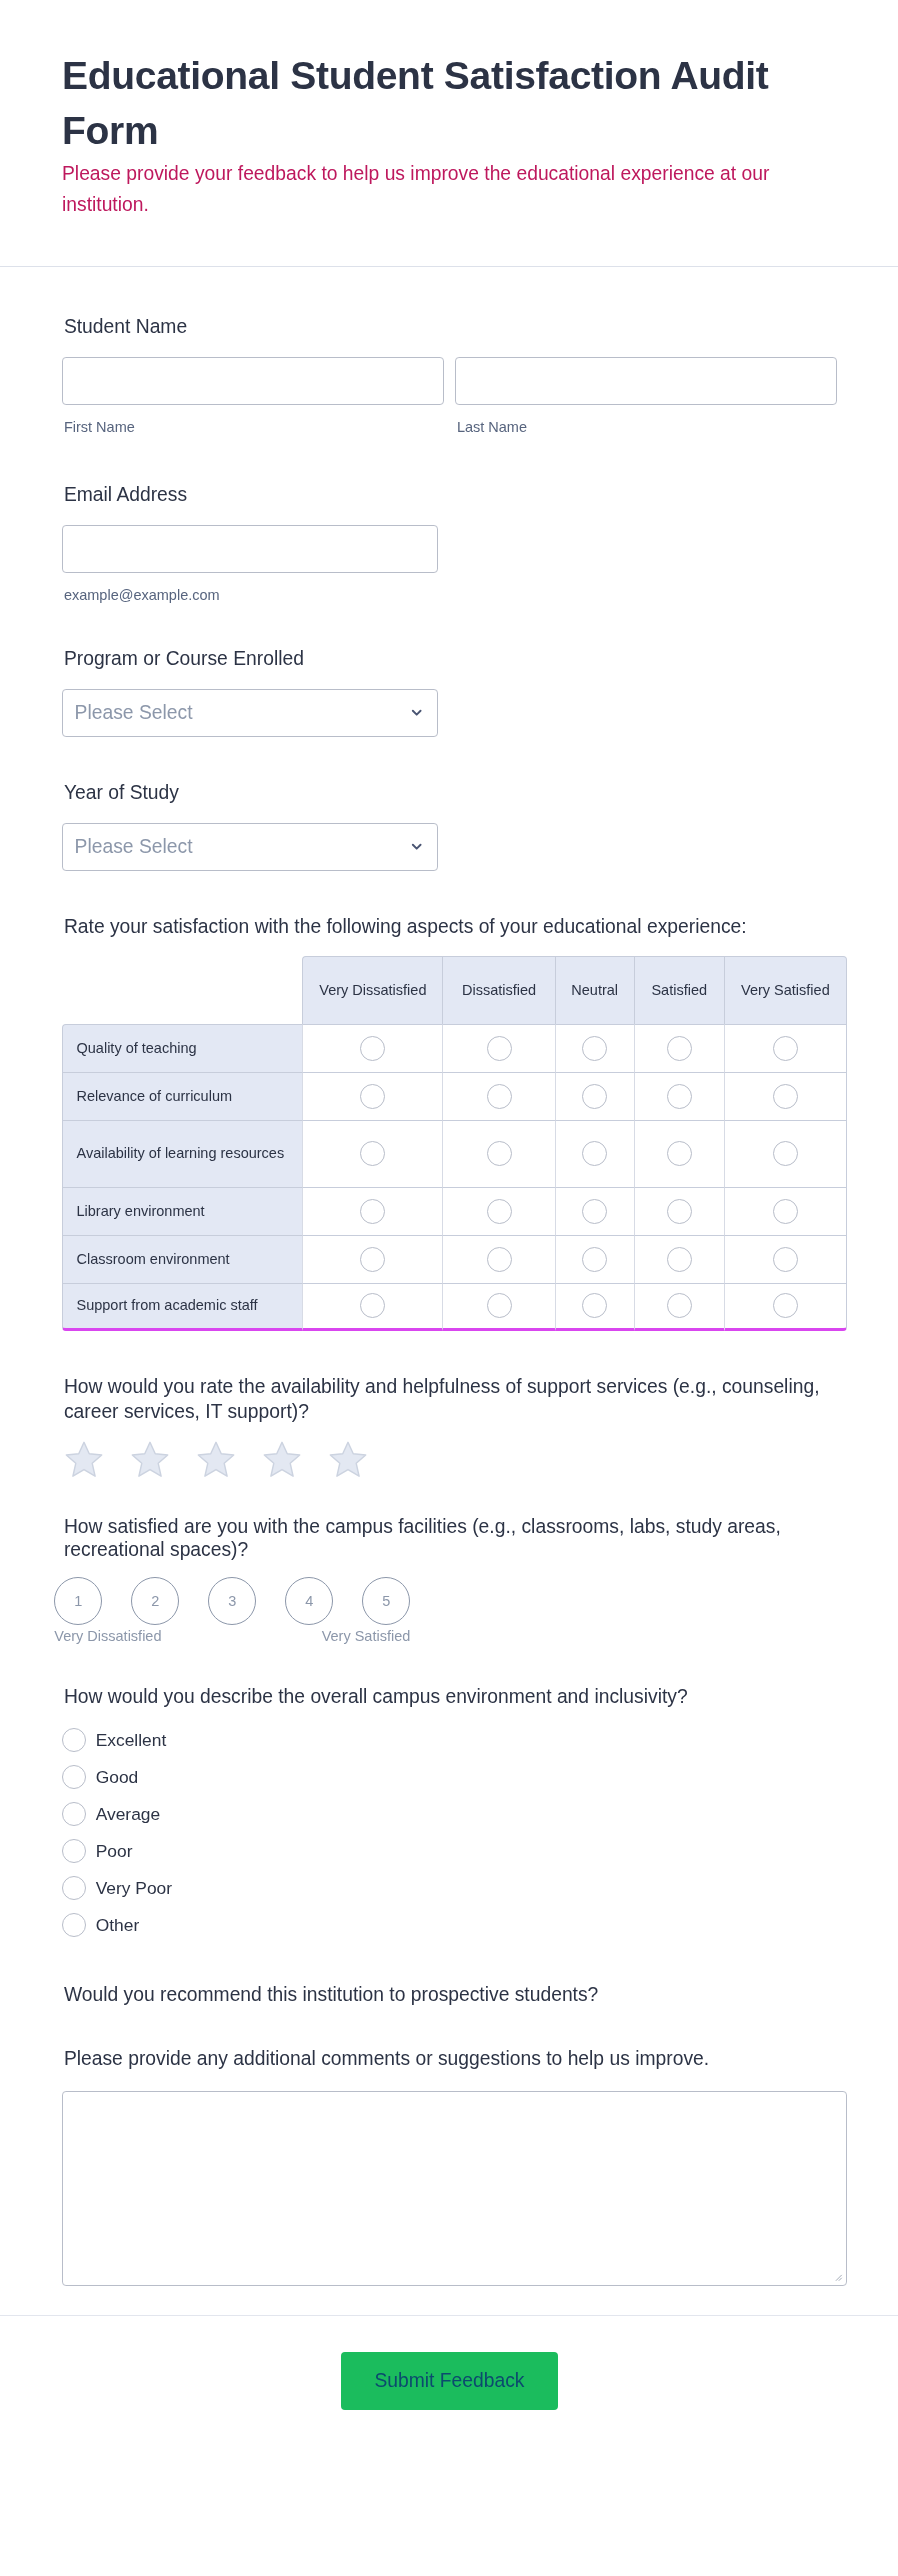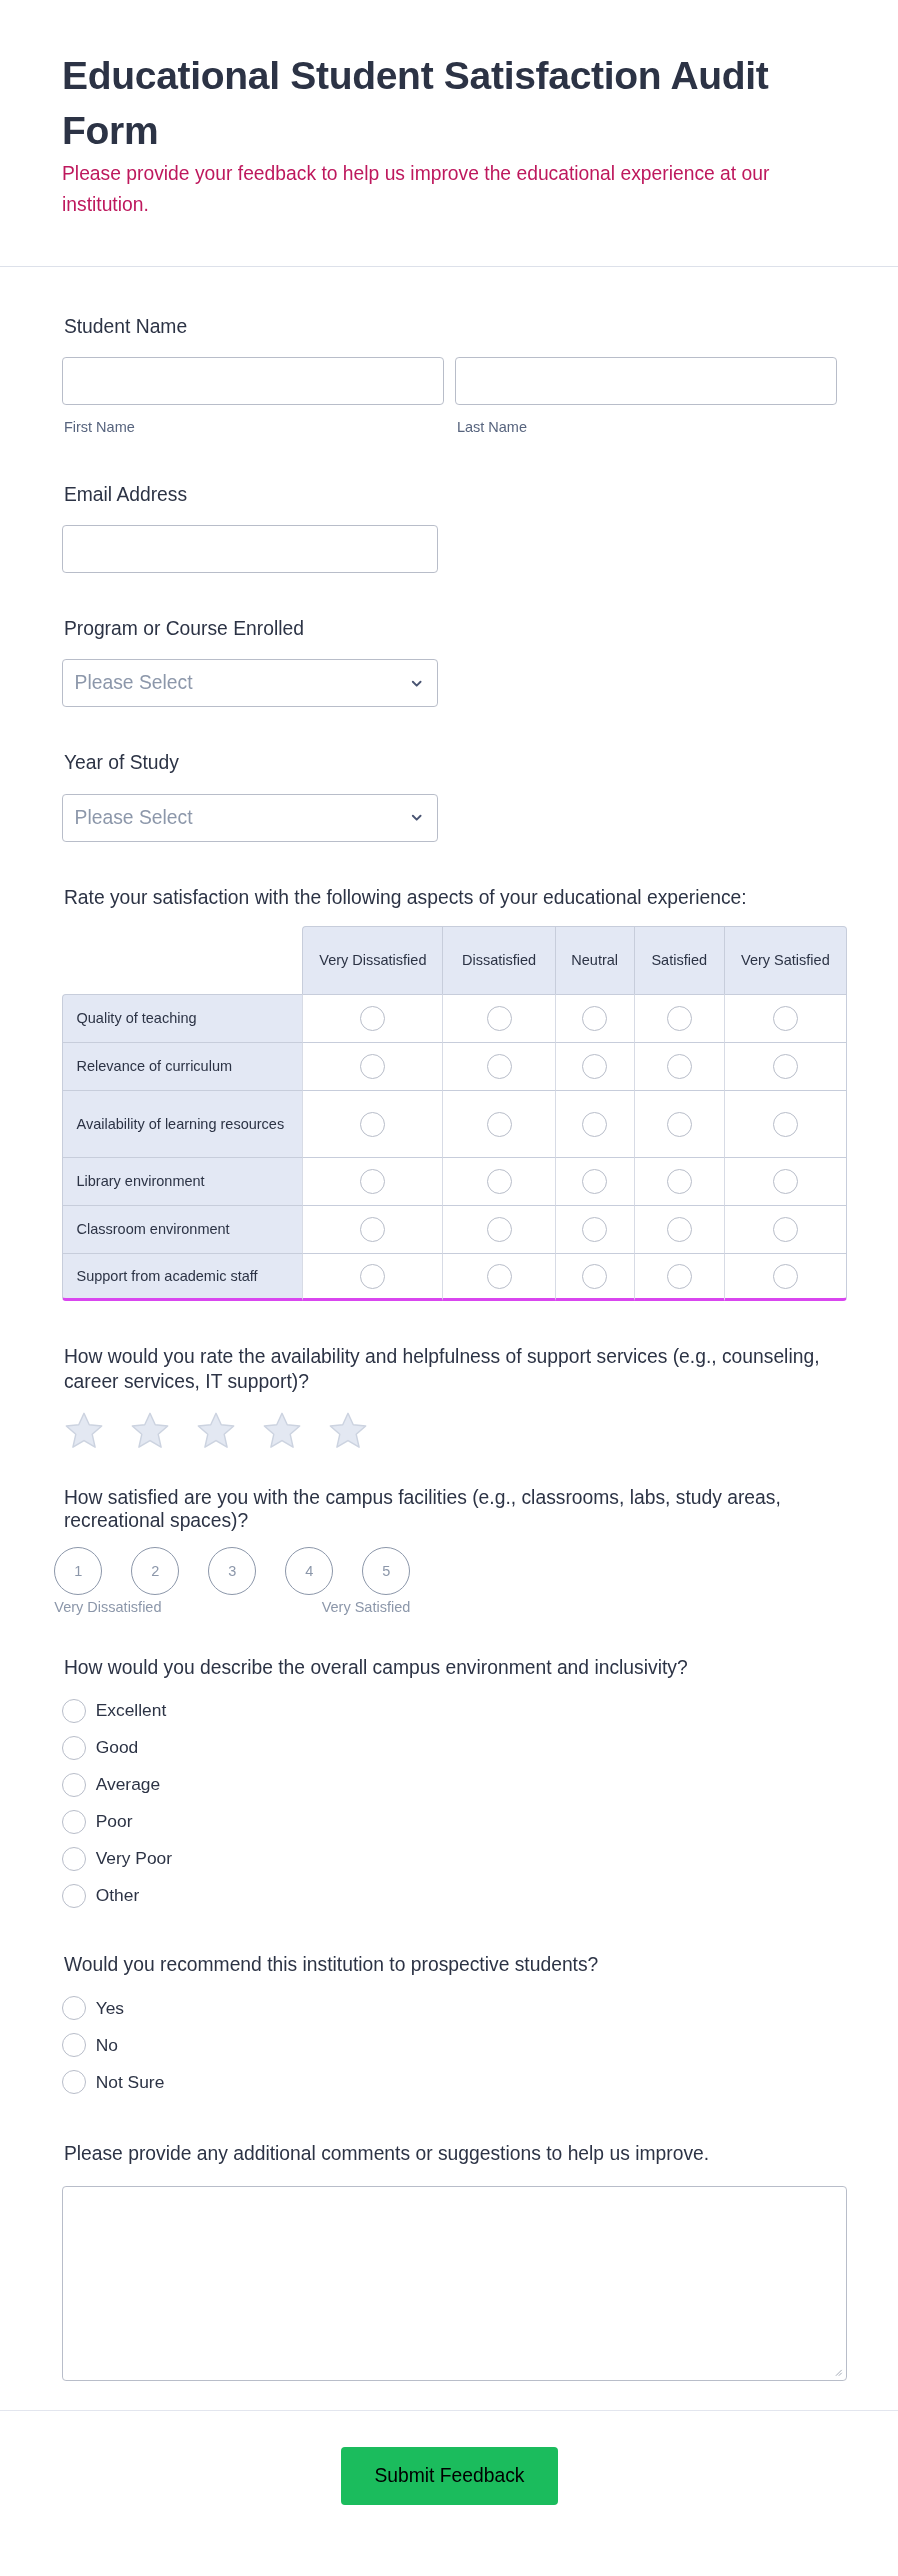--- a/index.html
+++ b/index.html
@@ -51,21 +51,21 @@
 
   .opts { margin-top: 13.5px; }
   .opt { display: flex; align-items: center; height: 37px; cursor: pointer; }
   .opt .radio { width: 24px; height: 24px; margin-right: 9.7px; }
   .opt-label { font-size: 17.4px; color: #2c3345; }
 
   .textarea { width: 785px; height: 195px; border: 1px solid #b8bdc9; border-radius: 3.9px; margin-top: 21px; position: relative; background: #fff; }
   .resize { position: absolute; right: 2.9px; bottom: 2.9px; width: 9.7px; height: 9.7px; }
 
   .footer { border-top: 1px solid #e3e6ee; margin-top: 29px; padding: 36px 0 39px; display: flex; justify-content: center; }
-  .submit { width: 217px; height: 58px; background: #1bbc5d; color: #000000; border: none; border-radius: 3.9px; font-size: 19.3px; font-family: "Liberation Sans", sans-serif; cursor: pointer; }
+  .submit { width: 217px; height: 58px; background: #1bbc5d; color: #0c4a6e; border: none; border-radius: 3.9px; font-size: 19.3px; font-family: "Liberation Sans", sans-serif; cursor: pointer; }
 </style>
 </head>
 <body>
 
 <div class="header">
   <h1 class="title">Educational Student Satisfaction Audit Form</h1>
   <p class="subtitle">Please provide your feedback to help us improve the educational experience at our institution.</p>
 </div>
 
 <div class="form">
@@ -80,20 +80,21 @@
       <div class="col">
         <input class="text-input" type="text" value="" style="">
         <div class="sublabel">Last Name</div>
       </div>
     </div>
   </div>
 
   <div class="field" style="padding-top:48px;">
     <div class="label">Email Address</div>
     <input class="text-input single" type="email" value="" style="">
+    <div class="sublabel">example@example.com</div>
   </div>
 
   <div class="field" style="padding-top:44px;">
     <div class="label">Program or Course Enrolled</div>
     <div class="select">
       <span class="select-text">Please Select</span>
       <svg class="chev" viewBox="0 0 18 18">
           <path d="M5 7 L9 11 L13 7" fill="none" stroke="#4a5573" stroke-width="2" stroke-linecap="round" stroke-linejoin="round"></path>
         </svg>
     </div>
@@ -236,34 +237,20 @@
         </div>
         <div class="opt">
           <span class="radio"></span>
           <span class="opt-label">Other</span>
         </div>
       </div>
   </div>
 
   <div class="field" style="padding-top:39px;">
     <div class="label">Would you recommend this institution to prospective students?</div>
-    <div class="opts" id="rec-opts">
-        <div class="opt">
-          <span class="radio"></span>
-          <span class="opt-label">Yes</span>
-        </div>
-        <div class="opt">
-          <span class="radio"></span>
-          <span class="opt-label">No</span>
-        </div>
-        <div class="opt">
-          <span class="radio"></span>
-          <span class="opt-label">Not Sure</span>
-        </div>
-      </div>
   </div>
 
   <div class="field" style="padding-top:41px;">
     <div class="label">Please provide any additional comments or suggestions to help us improve.</div>
     <div class="textarea">
       <svg class="resize" viewBox="0 0 10 10">
           <path d="M9 3 L3 9 M9 6 L6 9" stroke="#a0a7b5" stroke-width="1"></path>
         </svg>
     </div>
   </div>

